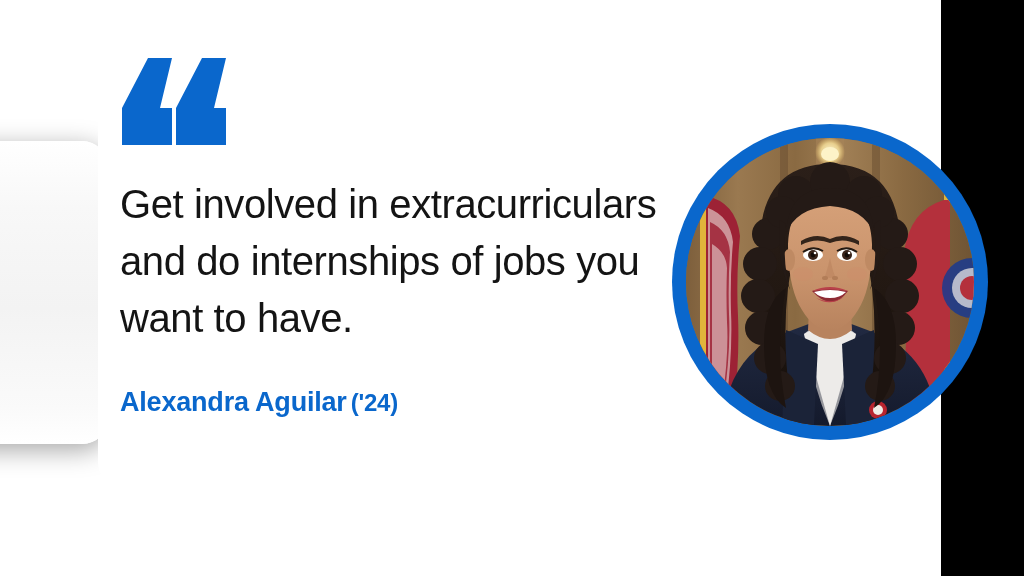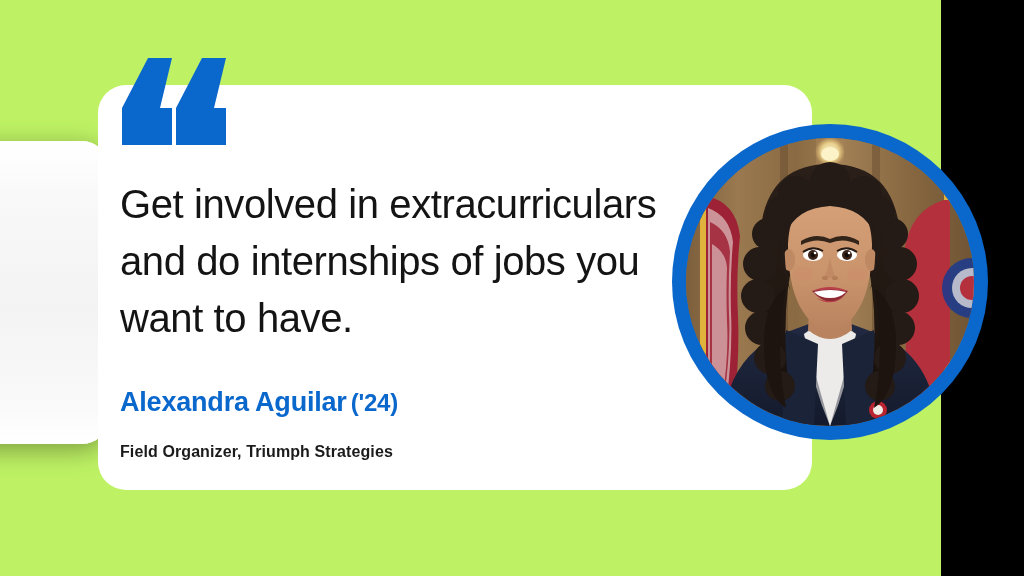--- a/index.html
+++ b/index.html
@@ -13,21 +13,21 @@
     overflow: hidden;
     font-family: "Liberation Sans", sans-serif;
     position: relative;
   }
 
   #stage {
     position: absolute;
     left: 0; top: 0;
     width: 941px;
     height: 576px;
-    background: #bef264;
+    background: #ffffff;
   }
 
   
   .back-card {
     position: absolute;
     left: -62px;
     top: 141px;
     width: 170px;
     height: 303px;
     background: #ffffff;
@@ -159,21 +159,20 @@
     </svg>
   </div>
 
   <div class="text-block">
     <p class="quote-text">Get involved in extracurriculars and do internships of jobs you want to have.</p>
   </div>
 
   <div class="attrib">
     <span class="attrib-name">Alexandra Aguilar</span><span class="attrib-year">('24)</span>
   </div>
-  <div class="attrib-role">Field Organizer, Triumph Strategies</div>
 
   <div class="portrait">
     <div class="portrait-inner">
       <svg width="288" height="288" viewBox="0 0 288 288" xmlns="http://www.w3.org/2000/svg">
         <defs>
           <linearGradient id="wood" x1="0" y1="0" x2="1" y2="0">
             <stop offset="0%" stop-color="#7d5f3c"></stop>
             <stop offset="18%" stop-color="#9a7950"></stop>
             <stop offset="38%" stop-color="#8a6a42"></stop>
             <stop offset="55%" stop-color="#a07f55"></stop>

